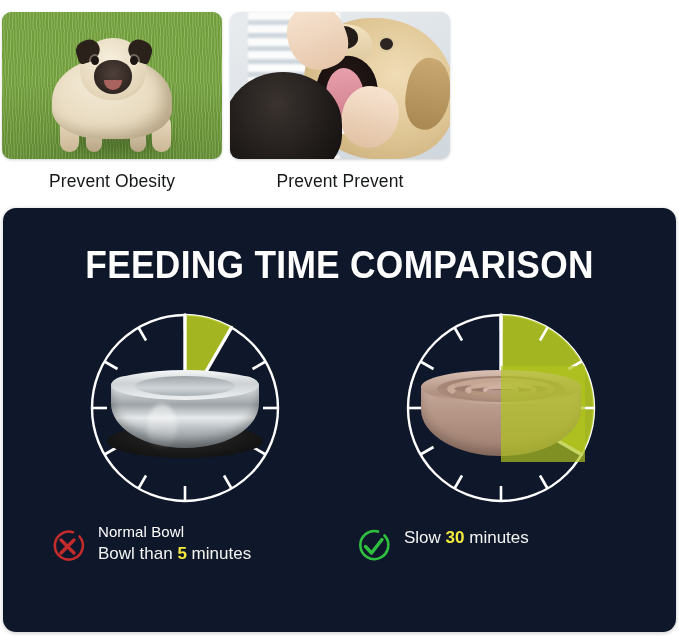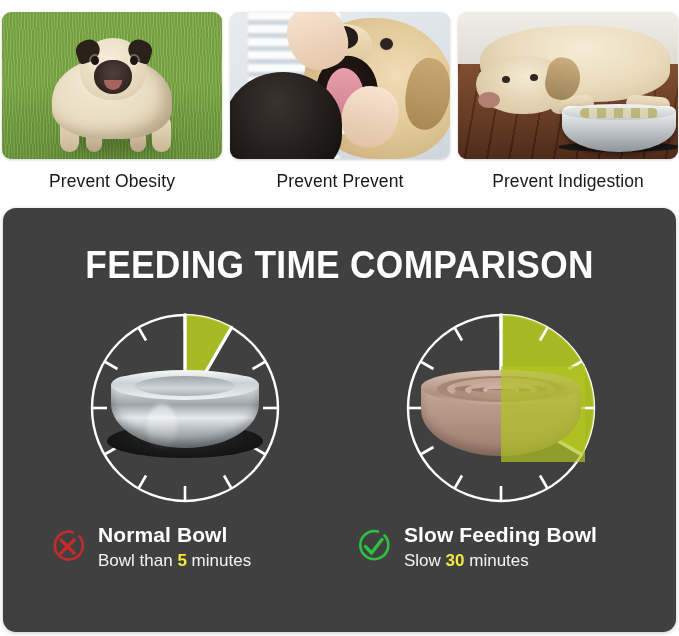--- a/index.html
+++ b/index.html
@@ -167,21 +167,21 @@
     position:absolute; left:104px; top:92px; width:114px; height:16px;
     background: linear-gradient(180deg,#f3f4f4,#c3c8cb);
     border-radius: 50%;
   }
   .ph3 .bowl-food { position:absolute; left:122px; top:96px; width:78px; height:10px; background: repeating-linear-gradient(90deg,#b8b06a 0 9px,#d9d3ad 9px 17px); border-radius: 6px; opacity:.85; }
   .ph3 .bowl-base { position:absolute; left:100px; top:130px; width:122px; height:10px; background:#1b1613; border-radius:50%; }
 
   
   .panel {
     position: absolute; left: 3px; top: 208px; width: 673px; height: 424px;
-    background: #404040;
+    background: #0f172a;
     border-radius: 13px;
     box-shadow: 0 1px 4px rgba(0,0,0,.22);
     overflow: hidden;
   }
   .panel-title {
     position: absolute; left: 0; top: 36px; width: 673px;
     text-align: center;
     color: #fdfdfd;
     font-size: 38px;
     font-weight: bold;
@@ -256,21 +256,21 @@
 
   
   .labels { position:absolute; left:0; top:316px; width:673px; height:86px; }
   .label-col { position:absolute; top:0; height:86px; display:flex; align-items:flex-start; gap:12px; }
   .label-col.left  { left: 46px; }
   .label-col.right { left: 352px; }
 
   .badge { flex: 0 0 auto; width: 37px; height: 37px; margin-top: 4px; }
   .label-text { display:flex; flex-direction:column; }
   .label-title {
-    color:#ffffff; font-size: 21px; font-weight: bold; line-height: 1.08;
+    color:#ffffff; font-size: 15px; font-weight: normal; line-height: 1.08;
     letter-spacing:.1px;
     font-family: "Liberation Sans", sans-serif;
   }
   .label-sub {
     margin-top: 4px; color:#f2f4f2; font-size: 17px; line-height:1.15;
     font-family: "Liberation Sans", sans-serif;
   }
   .label-sub .num { color:#f4ea3e; font-weight:bold; }
 </style>
 </head>
@@ -311,39 +311,20 @@
         <div class="mouth"></div>
         <div class="tongue"></div>
         <div class="teeth"></div>
         <div class="hand-a"></div>
         <div class="hand-b"></div>
         <div class="head-back"></div>
       </div>
       <div class="caption">Prevent Prevent</div>
     </div>
 
-    <div class="benefit b3">
-      <div class="photo ph3">
-        <div class="wall"></div>
-        <div class="floor"></div>
-        <div class="dog-body"></div>
-        <div class="paw"></div>
-        <div class="paw2"></div>
-        <div class="dog-head"></div>
-        <div class="dog-ear"></div>
-        <div class="dog-eye e1"></div>
-        <div class="dog-eye e2"></div>
-        <div class="dog-nose"></div>
-        <div class="bowl-base"></div>
-        <div class="bowl-outer"></div>
-        <div class="bowl-rim"></div>
-        <div class="bowl-food"></div>
-      </div>
-      <div class="caption">Prevent Indigestion</div>
-    </div>
   </div>
 
   <div class="panel">
 
     <div class="panel-title">FEEDING TIME COMPARISON</div>
 
     <div class="clocks">
 
       <div class="clock-col left">
         <div class="dial">
@@ -437,21 +418,20 @@
       </div>
 
       <div class="label-col right">
         <div class="badge">
           <svg width="37" height="37" viewBox="0 0 37 37" aria-hidden="true">
             <path d="M29.5 7.5 A14 14 0 1 1 23 3.6" fill="none" stroke="#2fc040" stroke-width="2.6" stroke-linecap="round"></path>
             <path d="M10.5 18.5 L16.5 25 L27 11.5" fill="none" stroke="#2fc040" stroke-width="3.4" stroke-linecap="round" stroke-linejoin="round"></path>
           </svg>
         </div>
         <div class="label-text">
-          <div class="label-title">Slow Feeding Bowl</div>
           <div class="label-sub">
             <span>Slow</span>
             <span class="num">30</span>
             <span>minutes</span>
           </div>
         </div>
       </div>
     </div>
   </div>
 </div>

